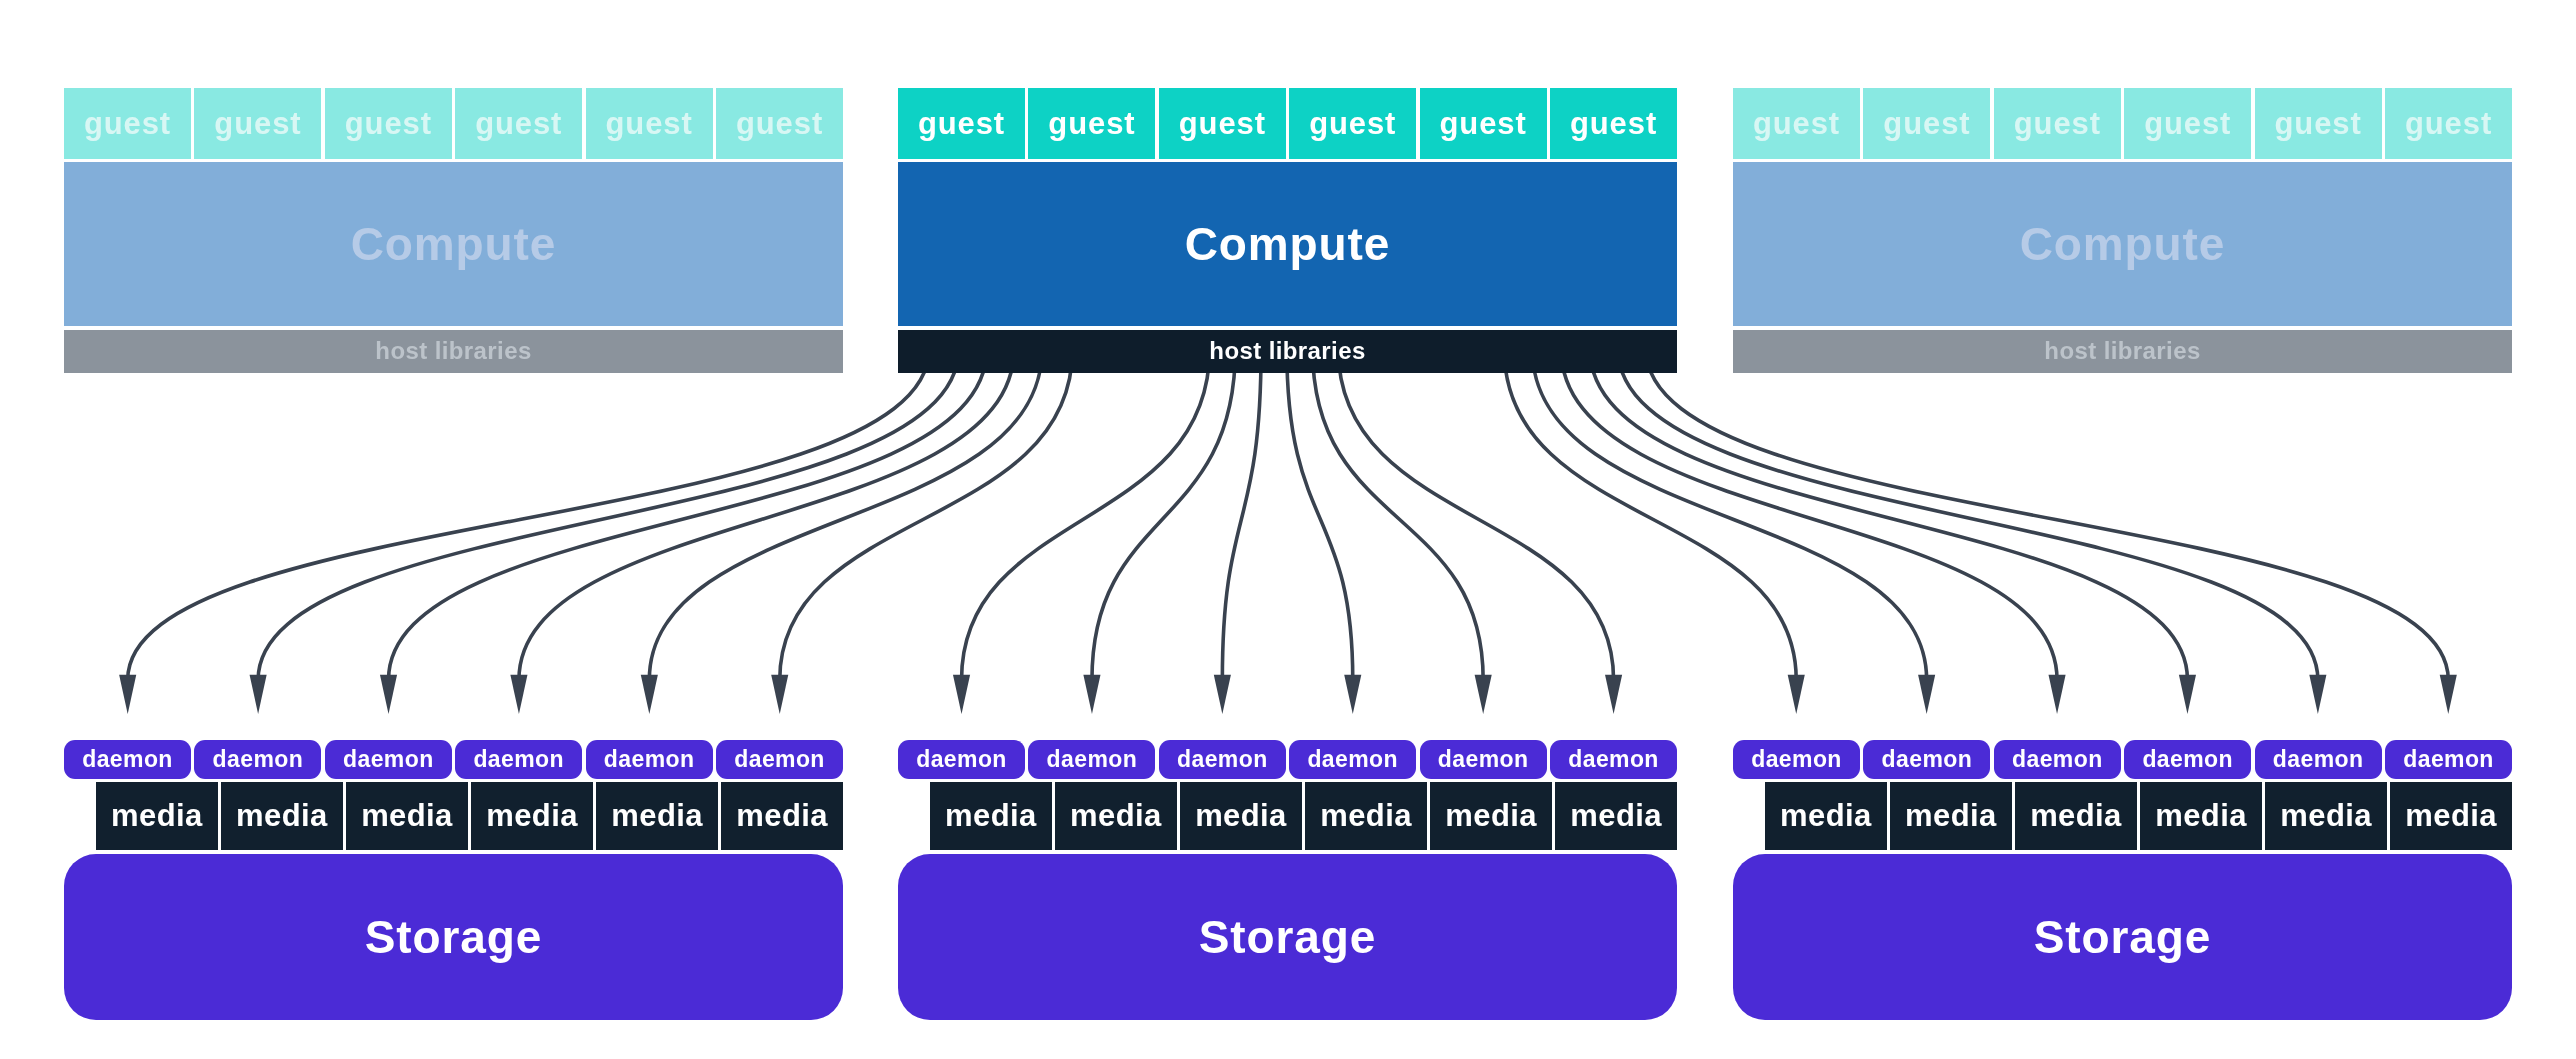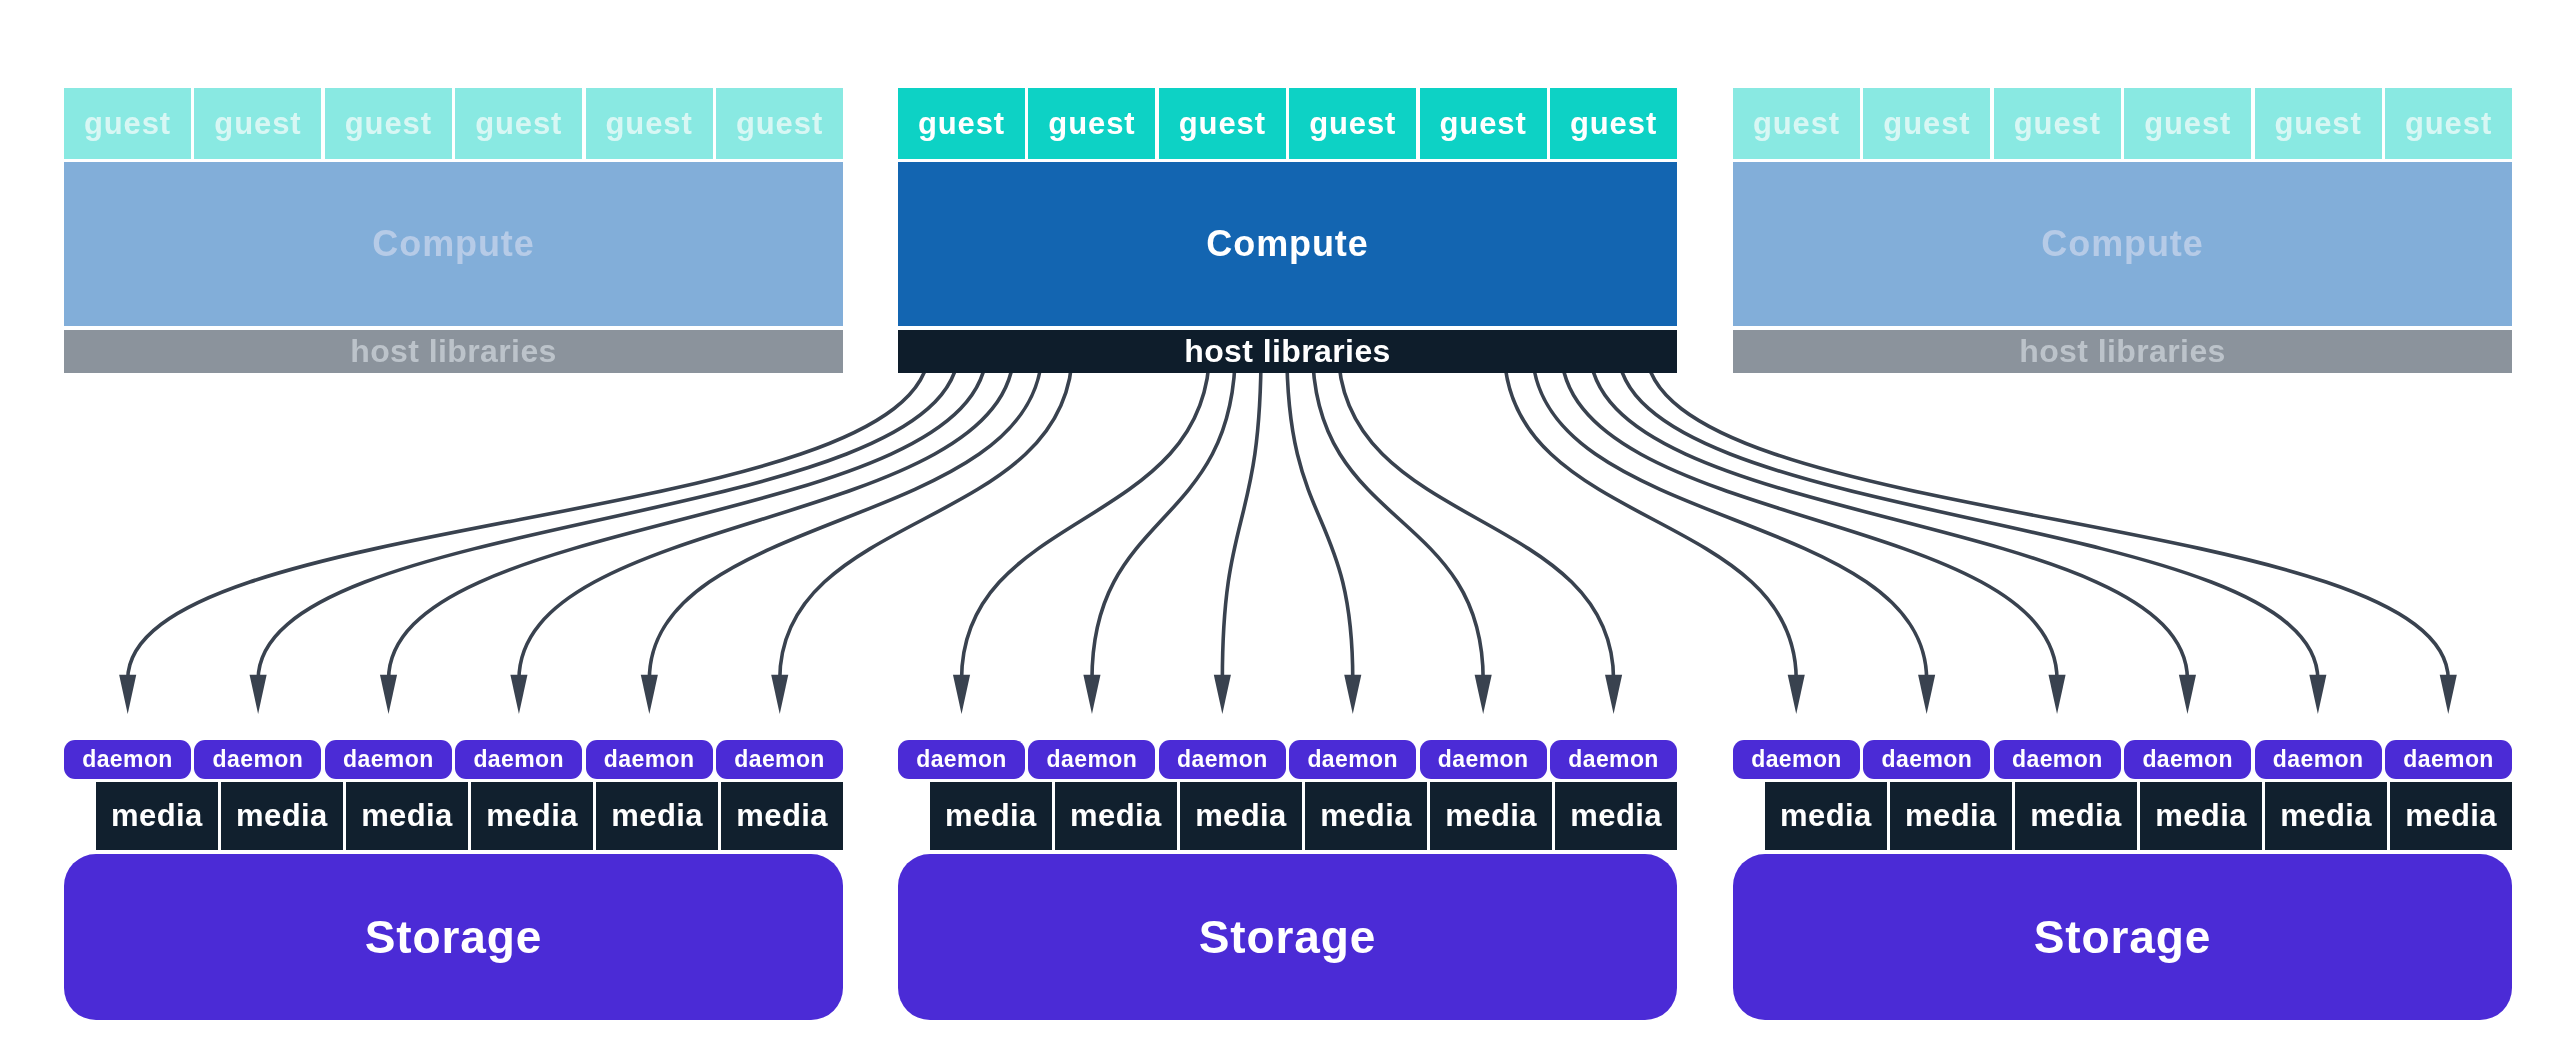--- a/index.html
+++ b/index.html
@@ -60,29 +60,29 @@
   .block {
     display: flex;
     align-items: center;
     justify-content: center;
     font-weight: 700;
     letter-spacing: 0.9px;
   }
   .compute-block {
     margin-top: 3.4px;
     height: 164px;
-    font-size: 36px;
+    font-size: 46px;
   }
   .node.active   .compute-block { background: var(--compute-active);   color: var(--compute-text-active); }
   .node.inactive .compute-block { background: var(--compute-inactive); color: var(--compute-text-inactive); }
 
   .hostlib-bar {
     margin-top: 3.4px;
     height: 43px;
-    font-size: 32px;
+    font-size: 24px;
     letter-spacing: 0.4px;
   }
   .node.active   .hostlib-bar { background: var(--hostlib-active);   color: var(--hostlib-text-active); }
   .node.inactive .hostlib-bar { background: var(--hostlib-inactive); color: var(--hostlib-text-inactive); }
 
   .daemon-row {
     margin-top: 367px; 
     height: 39px;
   }
   .daemon-cell {

